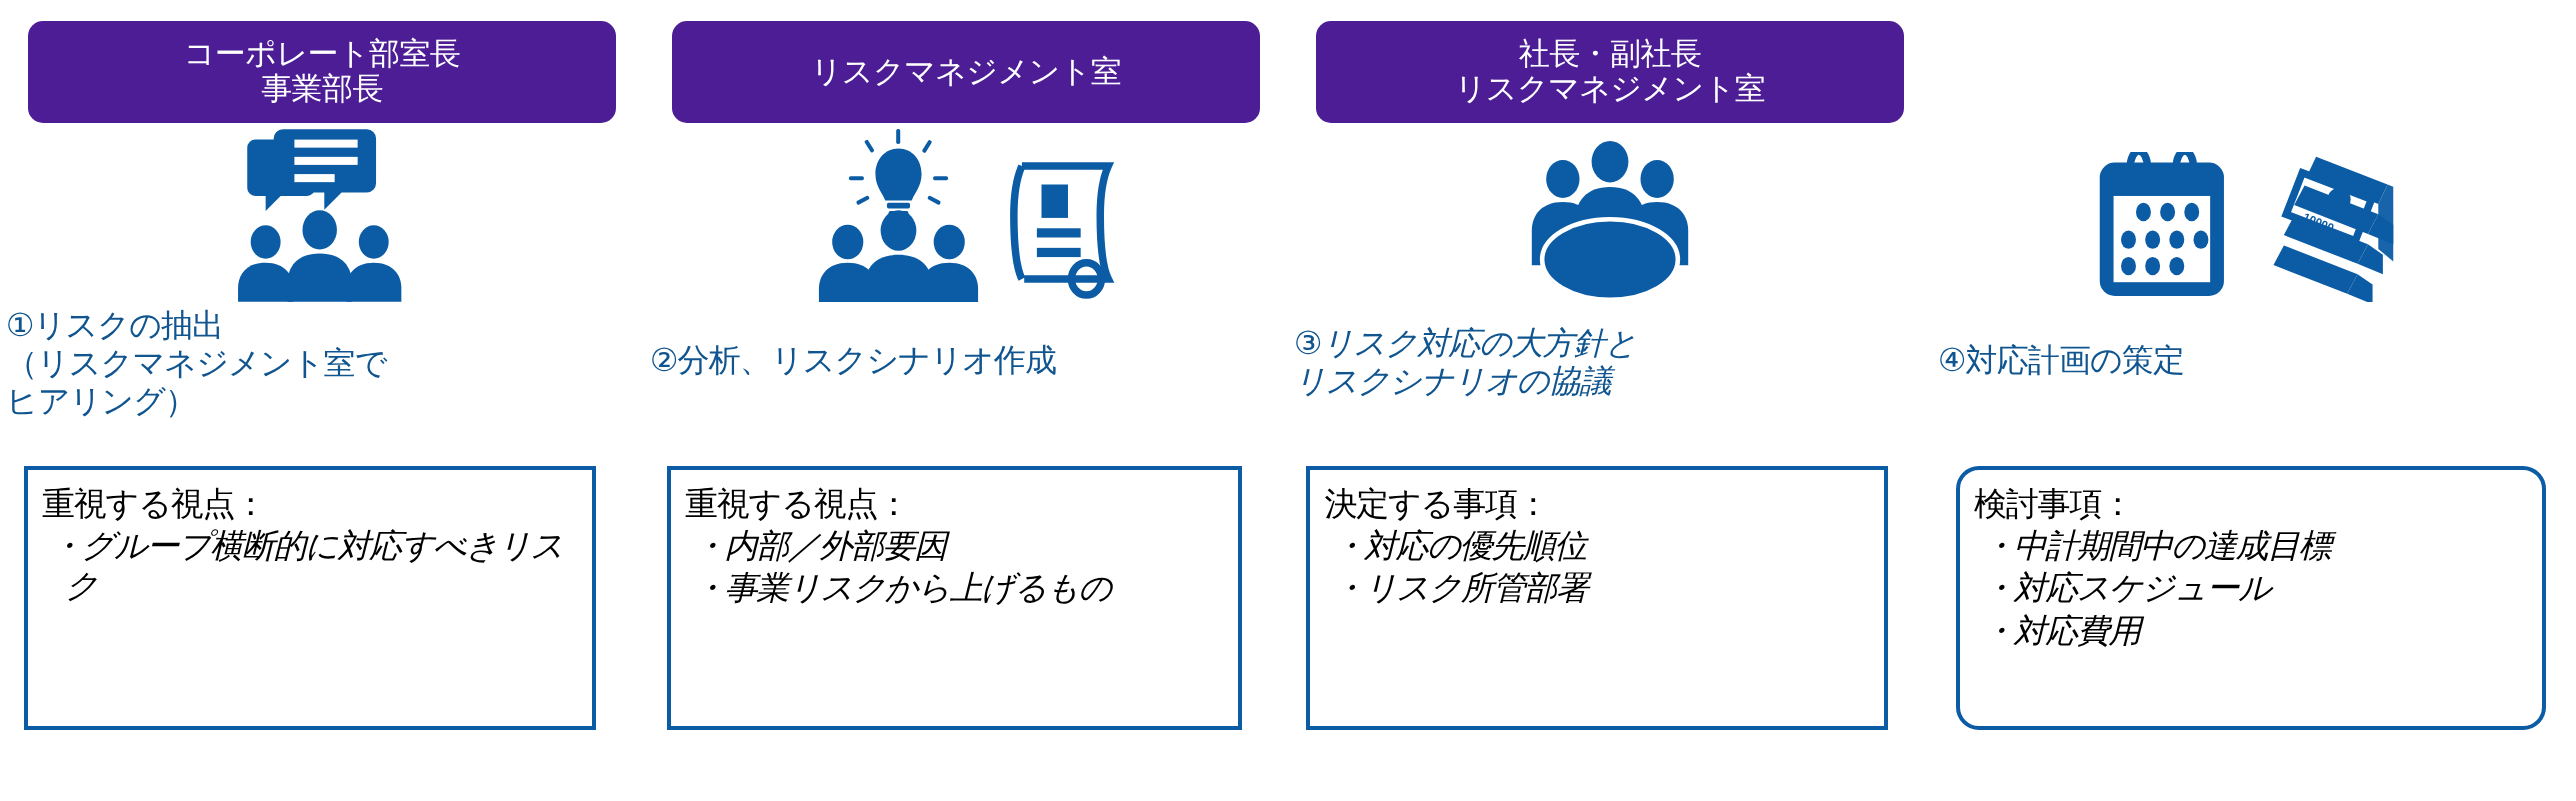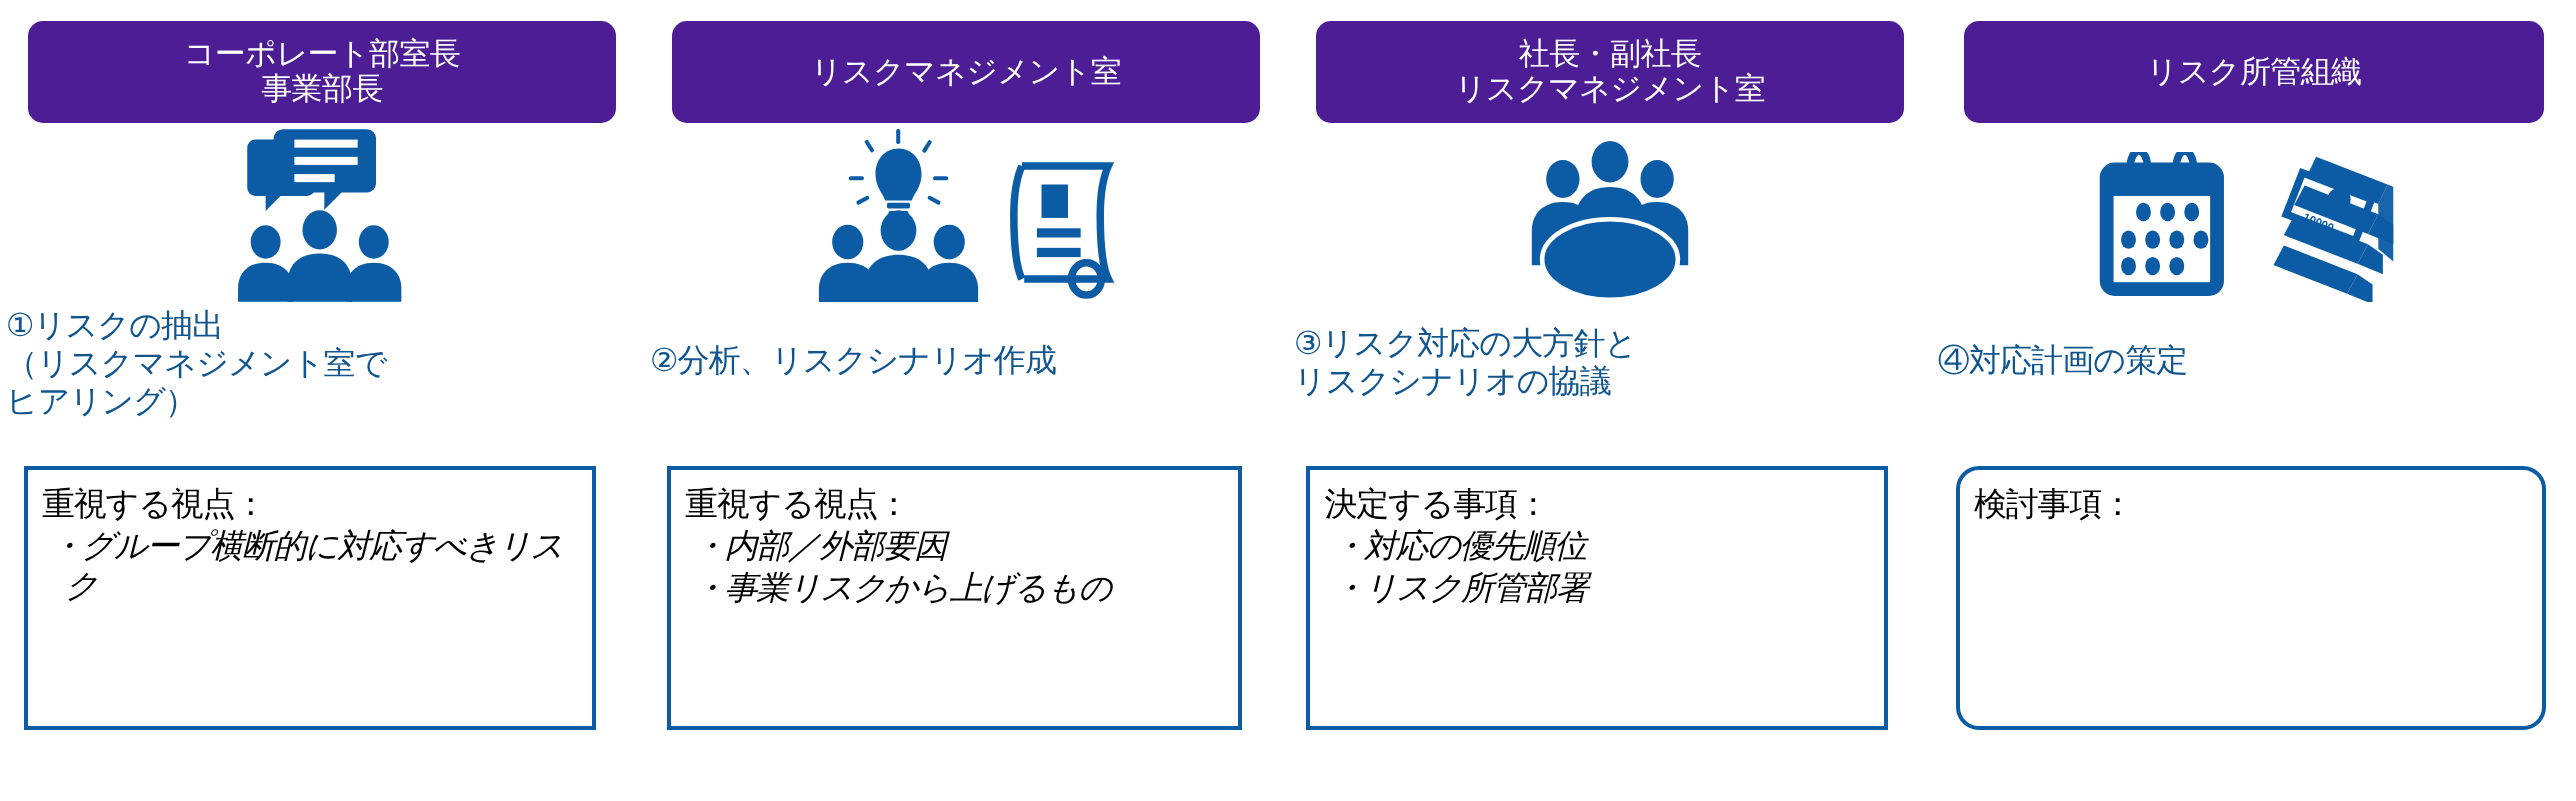--- a/index.html
+++ b/index.html
@@ -70,22 +70,22 @@
     color:#10558f;
     font-size:32px;
     font-weight:400;
     line-height:1.18;
     text-align:left;
     white-space:pre-line;
     letter-spacing:-0.9px;
   }
   .cap-1{top:307px;}
   .cap-2{top:342px;}
-  .cap-3{top:325px;}
-  .cap-4{top:342px;font-family:Liberation Serif, serif;}
+  .cap-3{top:325px;font-style:italic;}
+  .cap-4{top:342px;}
 
   
   .detail-box{
     position:absolute;
     top:466px;
     left:24px;
     right:48px;
     height:264px;
     border:4.6px solid #0b5ca5;
     background:#ffffff;
@@ -245,21 +245,20 @@
     <div class="detail-box">
       <div class="detail-title">決定する事項：</div>
       <ul class="detail-list">
         <li>・対応の優先順位</li>
         <li>・リスク所管部署</li>
       </ul>
     </div>
   </div>
 
   <div class="column col4">
-    <div class="pill">リスク所管組織</div>
 
     <div class="icon-wrap">
       <svg width="138" height="150" viewBox="0 0 240 260">
         <g fill="#0b5ca5">
 
           <ellipse cx="78" cy="26" rx="15" ry="28" fill="none" stroke="#0b5ca5" stroke-width="13"></ellipse>
           <ellipse cx="158" cy="26" rx="15" ry="28" fill="none" stroke="#0b5ca5" stroke-width="13"></ellipse>
 
           <rect x="10" y="18" width="216" height="232" rx="26"></rect>
           <rect x="34" y="76" width="168" height="150" fill="#ffffff"></rect>
@@ -295,17 +294,22 @@
 
           <text x="96" y="118" transform="rotate(22 96 118)" font-family="'Liberation Sans',sans-serif" font-size="20" font-weight="700" fill="#0b5ca5">10000</text>
         </g>
       </svg>
     </div>
 
     <div class="caption cap-4">④対応計画の策定</div>
 
     <div class="detail-box">
       <div class="detail-title">検討事項：</div>
+      <ul class="detail-list">
+        <li>・中計期間中の達成目標</li>
+        <li>・対応スケジュール</li>
+        <li>・対応費用</li>
+      </ul>
     </div>
   </div>
 
 </div>
 
 
 </body></html>

